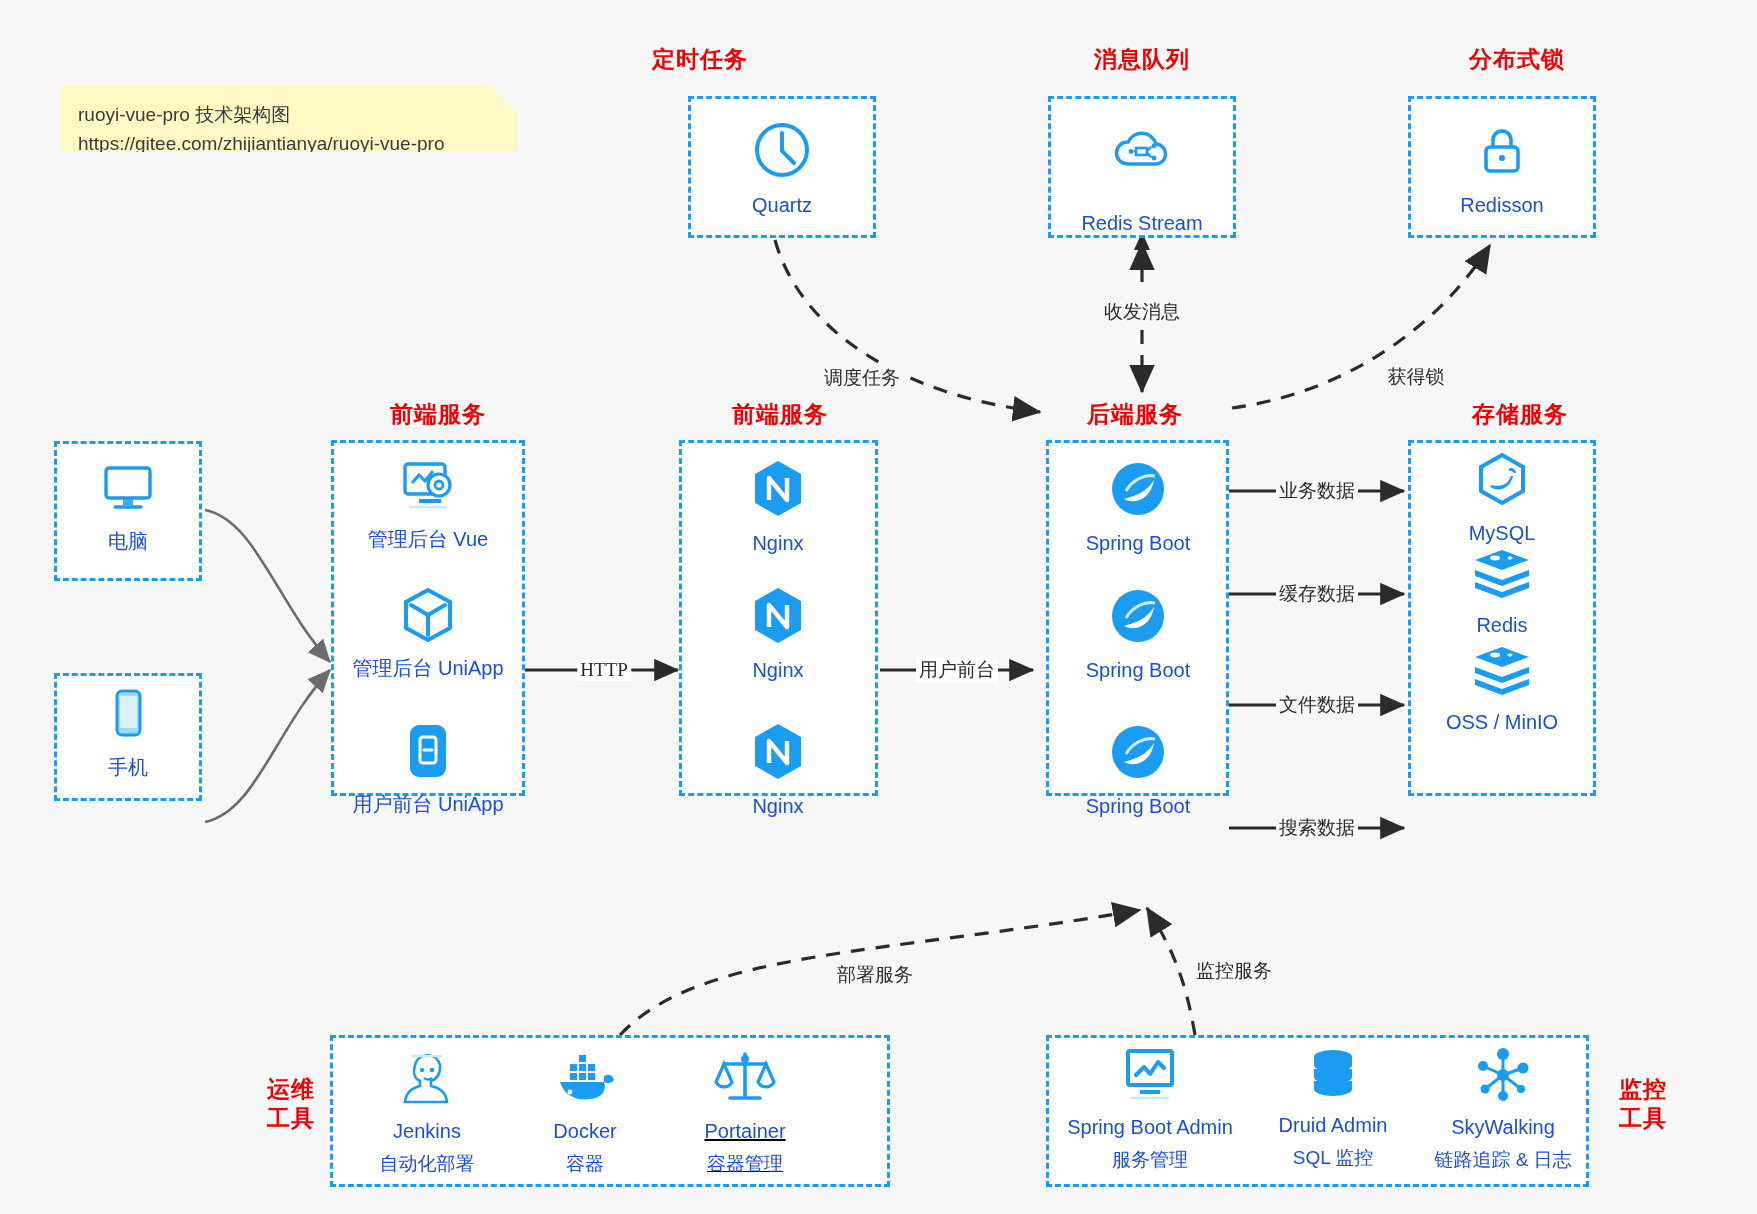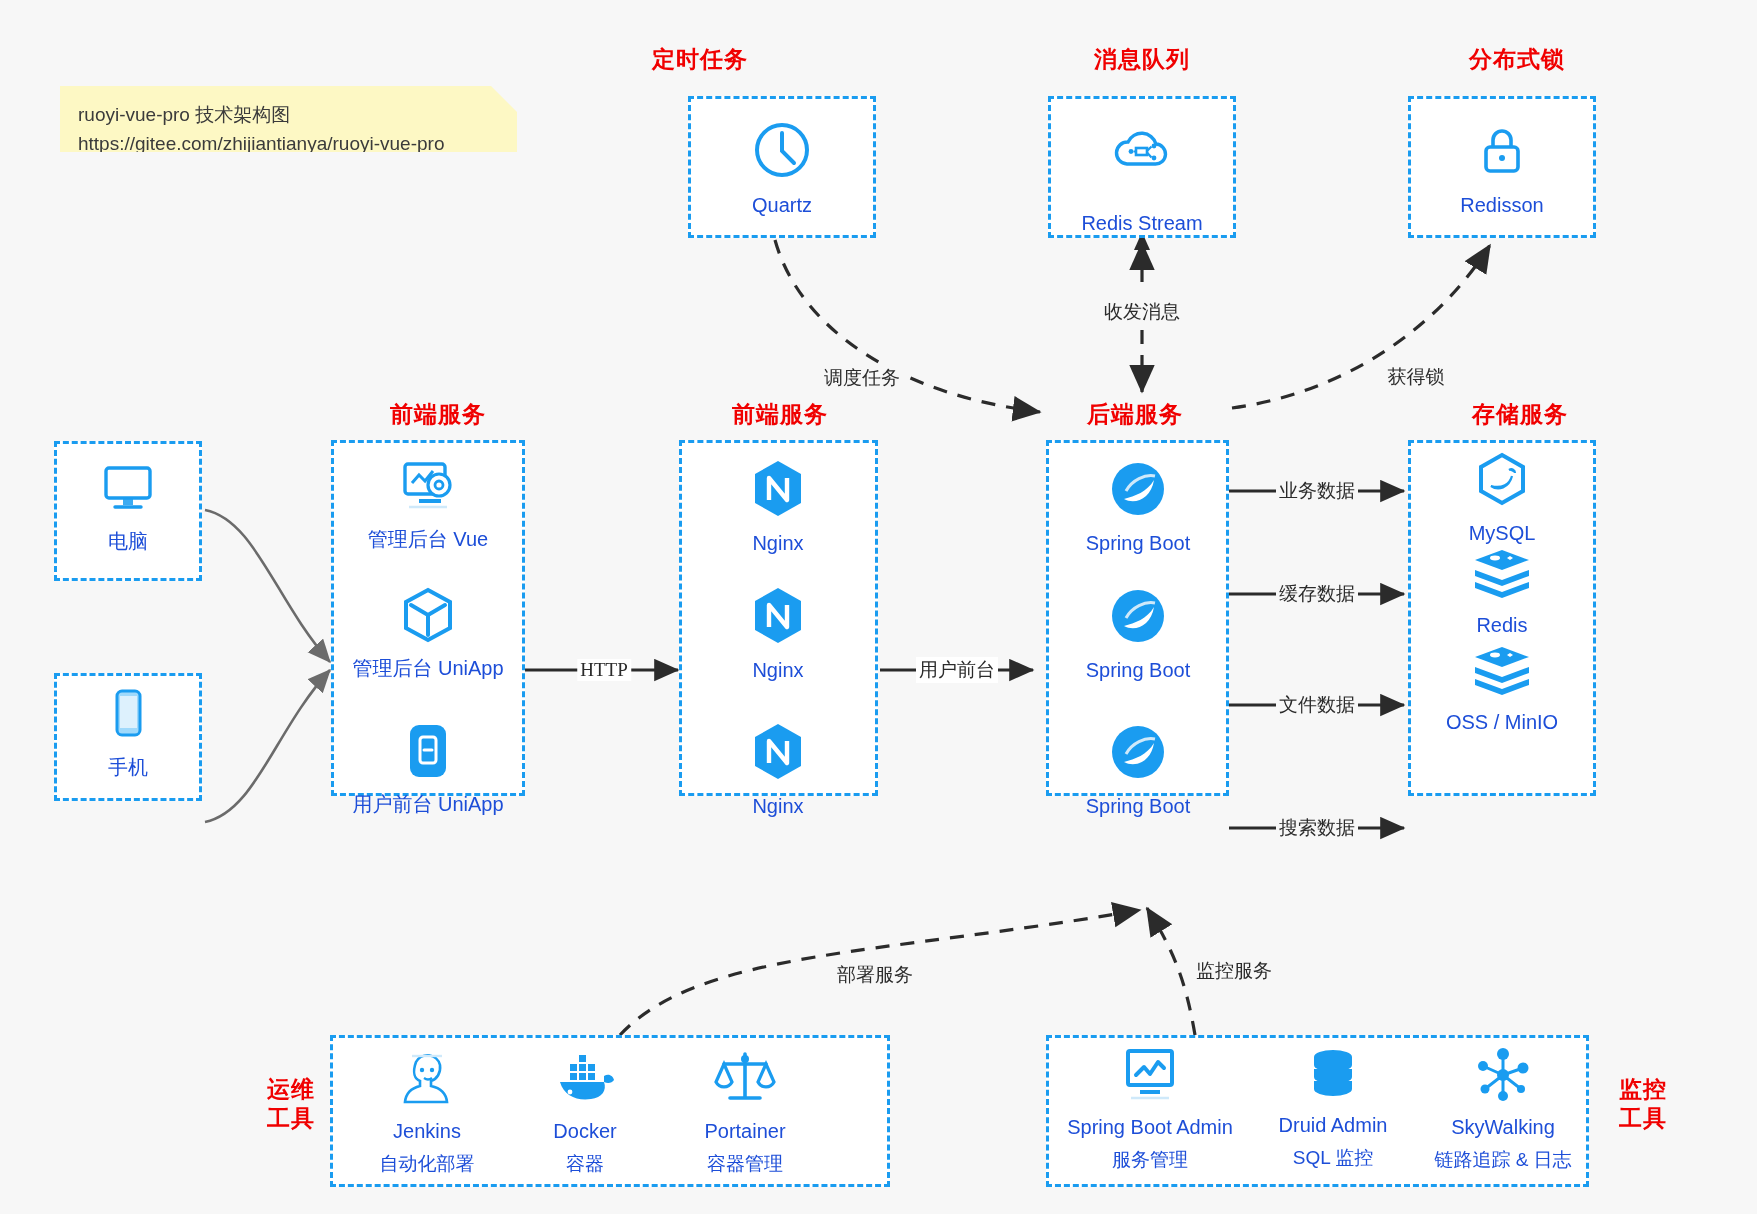--- a/index.html
+++ b/index.html
@@ -353,21 +353,21 @@
         </g>
         <path d="M8 36 h44 c3 8 -2 16 -13 17 c-14 2 -27 -3 -31 -17 z" fill="#1a9cf0"></path>
         <path d="M52 30 c5 -3 9 0 10 4 c-2 3 -6 4 -10 2 z" fill="#1a9cf0"></path>
         <circle cx="18" cy="46" r="2.4" fill="#fff"></circle>
       </svg>
     </span>
     <span class="cap">Docker</span>
     <span class="cap two">容器</span>
   </div>
 
-  <div class="node" style="left:665px;top:1046px;width:160px;">
+  <div class="node" style="left:665px;top:1046px;width:160px;text-decoration:underline;">
     <span class="ico">
       <svg width="62" height="62" viewBox="0 0 62 62">
         <path d="M31 8 v44 M16 52 h30" stroke="#1a9cf0" stroke-width="3.6" fill="none" stroke-linecap="round"></path>
         <path d="M10 18 h42" stroke="#1a9cf0" stroke-width="3.6" stroke-linecap="round"></path>
         <path d="M10 18 L2 36 a9 9 0 0 0 16 0 Z" fill="none" stroke="#1a9cf0" stroke-width="3.2"></path>
         <path d="M52 18 L44 36 a9 9 0 0 0 16 0 Z" fill="none" stroke="#1a9cf0" stroke-width="3.2"></path>
         <circle cx="31" cy="13" r="4" fill="#1a9cf0"></circle>
       </svg>
     </span>
     <span class="cap">Portainer</span>

